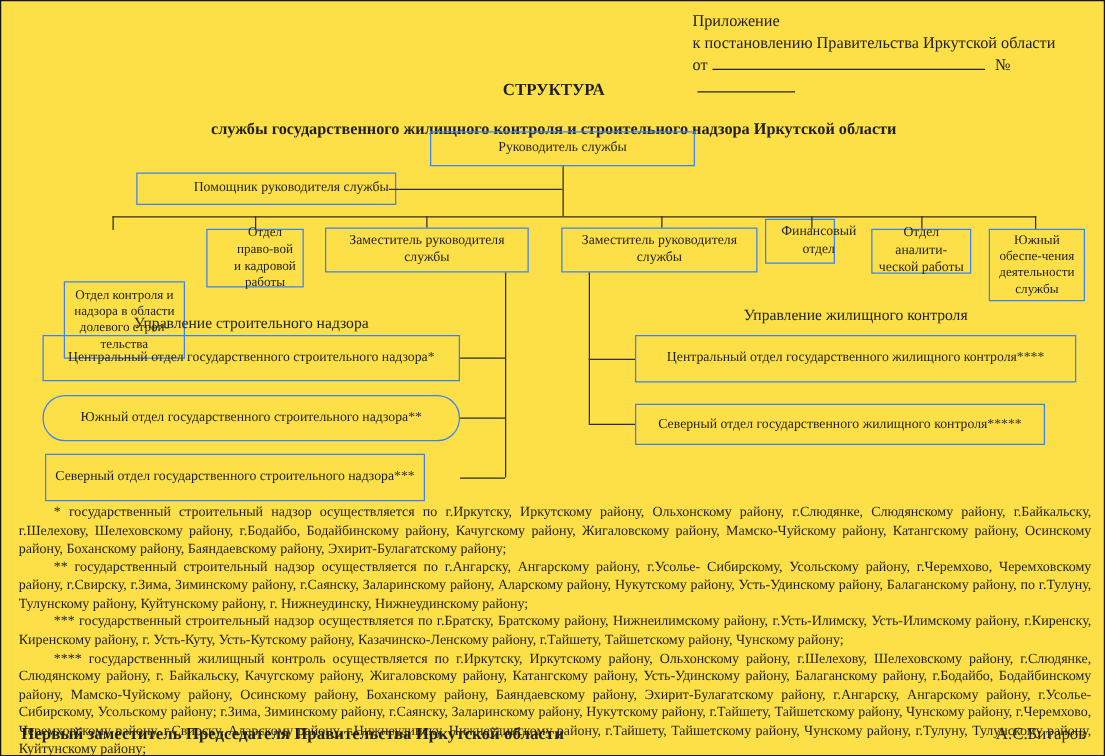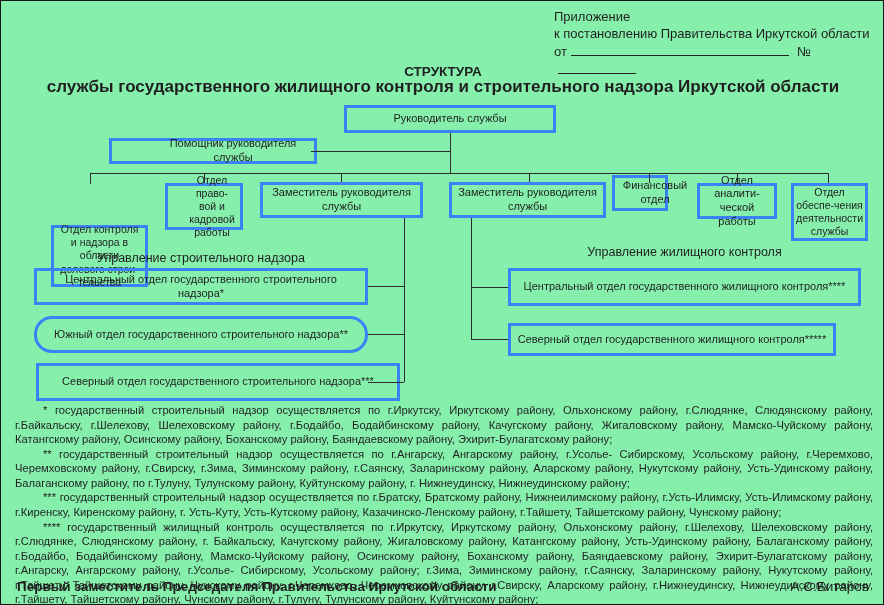--- a/index.html
+++ b/index.html
@@ -1,37 +1,37 @@
 <!DOCTYPE html>
 <html><head>
 <meta charset="utf-8">
 <style>
   html,body{margin:0;padding:0;}
   .page{
     position:relative;
     width:884px;height:605px;
-    background:#86efac;
+    background:#fde047;
     border:1px solid #161616;
     box-sizing:border-box;
-    font-family:Liberation Sans, sans-serif;
+    font-family:Liberation Serif, serif;
     color:#1f1f1f;
     overflow:hidden;
   }
   
   .hdr{position:absolute;left:553px;top:8px;width:325px;font-size:13px;line-height:1.3;}
   .hdr .blank{display:inline-block;border-bottom:1px solid #222;height:12px;vertical-align:baseline;}
   .blank-date{width:218px;margin-left:4px;margin-right:8px;}
   .blank-num{width:78px;margin-left:4px;}
   
   .title{position:absolute;left:12px;top:63px;width:860px;text-align:center;font-weight:bold;font-size:13.5px;}
-  .subtitle{position:absolute;left:12px;top:76px;width:860px;text-align:center;font-weight:bold;font-size:17px;}
+  .subtitle{position:absolute;left:12px;top:94px;width:860px;text-align:center;font-weight:bold;font-size:13px;}
   
   .box{
     position:absolute;
-    border:3px solid #3b82f6;
+    border:1px solid #3b82f6;
     box-sizing:border-box;
     display:flex;align-items:center;justify-content:center;
     text-align:center;
     font-size:11px;line-height:1.25;
     padding:2px 4px;
     background:transparent;
   }
   .small{font-size:10.5px;}
   .sect-head{position:absolute;text-align:center;font-size:12.5px;}
   .hline,.vline{position:absolute;background:#2c2c2c;}
@@ -61,26 +61,26 @@
 
   <div class="box" style="left:343px;top:104px;width:212px;height:28px;">Руководитель службы</div>
   <div class="box" style="left:108px;top:137px;width:208px;height:26px;padding-left:44px;">Помощник  руководителя службы</div>
 
   <div class="box small" style="left:50px;top:183px;width:97px;height:62px;margin-top:41px;">Отдел контроля и надзора в области долевого строи-тельства</div>
   <div class="box small" style="left:164px;top:182px;width:78px;height:47px;padding-left:20px;">Отдел право-вой и кадровой работы</div>
   <div class="box" style="left:259px;top:181px;width:163px;height:36px;">Заместитель руководителя службы</div>
   <div class="box" style="left:448px;top:181px;width:157px;height:36px;">Заместитель руководителя службы</div>
   <div class="box" style="left:611px;top:174px;width:56px;height:36px;padding-left:34px;">Финансовый отдел</div>
   <div class="box" style="left:696px;top:182px;width:80px;height:36px;">Отдел аналити-ческой работы</div>
-  <div class="box small" style="left:790px;top:182px;width:77px;height:58px;">Отдел обеспе-чения деятельности службы</div>
+  <div class="box small" style="left:790px;top:182px;width:77px;height:58px;">Южный обеспе-чения деятельности службы</div>
 
   <div class="sect-head" style="left:33px;top:250px;width:334px;">Управление строительного надзора</div>
   <div class="box" style="left:33px;top:267px;width:334px;height:37px;">Центральный отдел государственного строительного надзора*</div>
   <div class="box" style="left:33px;top:315px;width:334px;height:37px;border-radius:18px;">Южный отдел государственного строительного надзора**</div>
-  <div class="box" style="left:35px;top:362px;width:364px;height:38px;">Северный отдел государственного строительного надзора***</div>
+  <div class="box" style="left:35px;top:362px;width:304px;height:38px;">Северный отдел государственного строительного надзора***</div>
 
   <div class="sect-head" style="left:507px;top:244px;width:353px;">Управление жилищного контроля</div>
   <div class="box" style="left:507px;top:267px;width:353px;height:38px;">Центральный отдел государственного жилищного контроля****</div>
   <div class="box" style="left:507px;top:322px;width:328px;height:33px;">Северный отдел государственного жилищного контроля*****</div>
 
   <div class="vline" style="left:449px;top:132px;height:40px;"></div>
   <div class="hline" style="left:310px;top:150px;width:139px;"></div>
   <div class="hline" style="left:89px;top:172px;width:739px;"></div>
   <div class="vline" style="left:89px;top:172px;height:11px;"></div>
   <div class="vline" style="left:203px;top:172px;height:10px;"></div>

